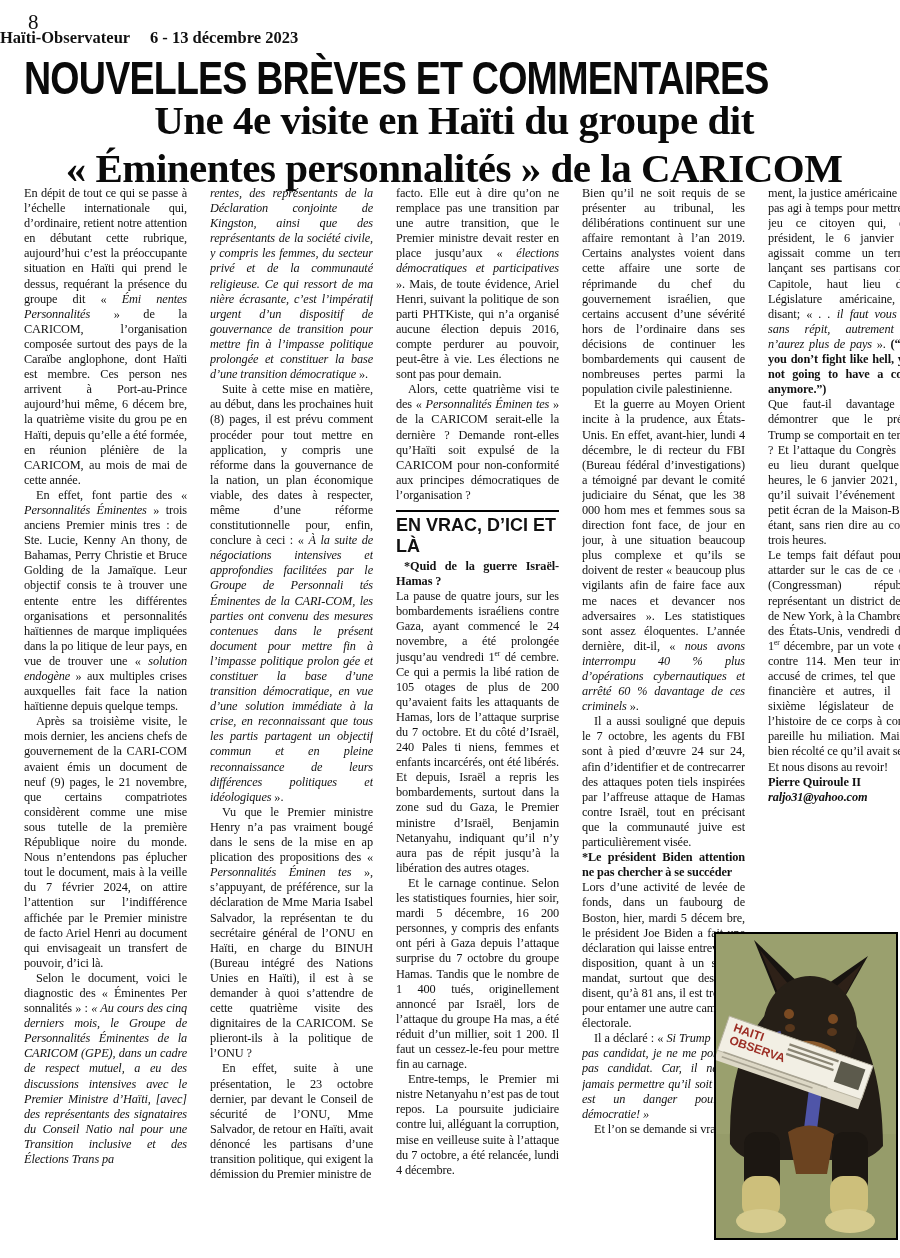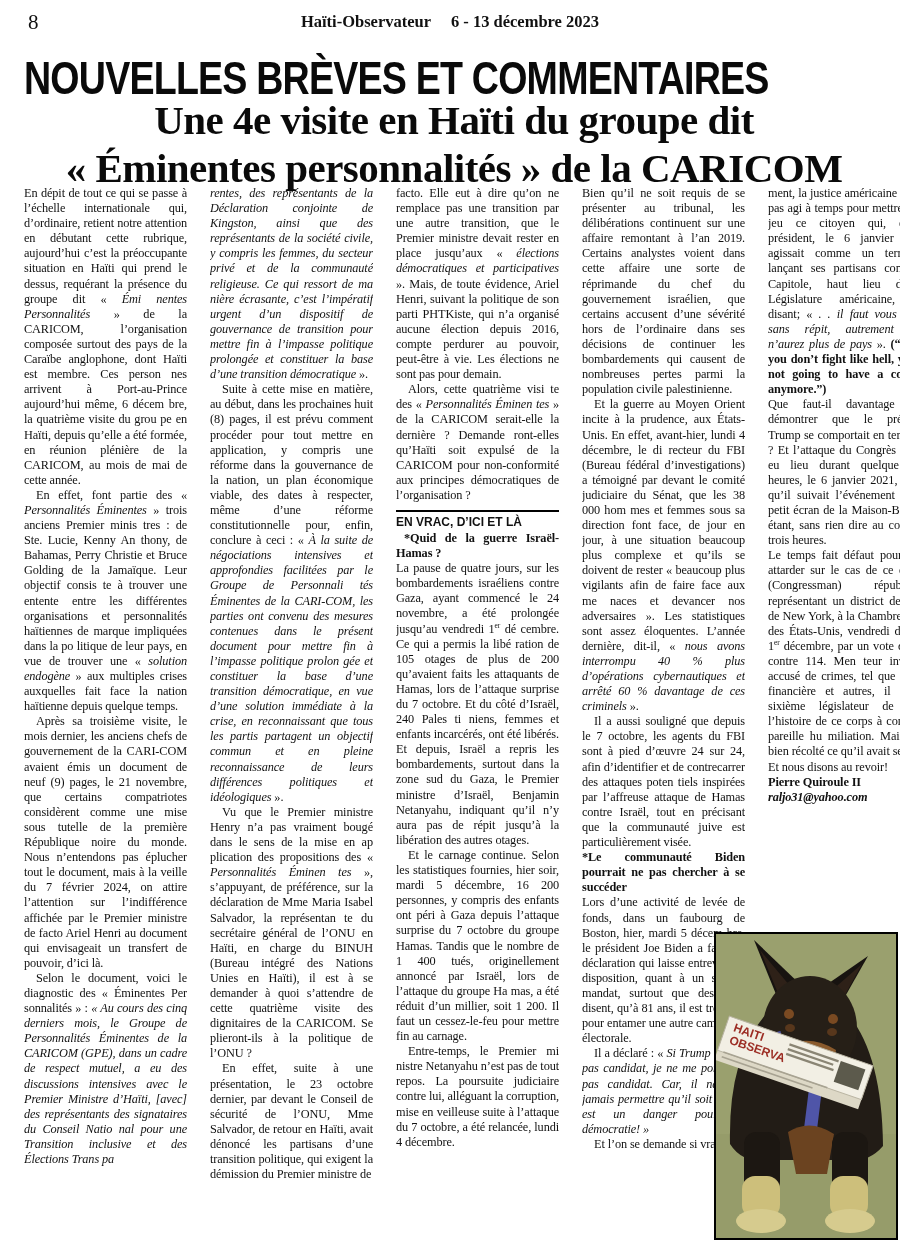--- a/index.html
+++ b/index.html
@@ -1,38 +1,38 @@
 <!DOCTYPE html>
 <html lang="fr"><head>
 <meta charset="utf-8">
 <style>
   html,body{margin:0;padding:0;background:#e8e8e8;}
   .page{position:relative;width:900px;height:1258px;background:#ffffff;overflow:hidden;
         font-family:"Liberation Serif",serif;color:#111;}
   
   .folio{position:absolute;top:8px;left:0;width:100%;height:26px;}
   .pagenum{position:absolute;left:28px;top:2px;font-size:21px;font-weight:400;}
-  .masthead{position:absolute;left:0;top:4px;width:100%;text-align:center;font-weight:700;font-size:16.5px;}
+  .masthead{position:absolute;left:0;top:20px;width:100%;font-weight:700;font-size:16.5px;}
   .masthead .date{margin-left:16px;}
   
   .kicker{position:absolute;left:24px;top:50px;white-space:nowrap;
           font-family:"Liberation Sans",sans-serif;font-weight:700;font-size:47px;
           letter-spacing:-1px;transform:scaleX(.8);transform-origin:left top;color:#0a0a0a;}
   .title{position:absolute;left:24px;top:97px;width:860px;font-weight:700;font-size:41px;
          line-height:1.17;letter-spacing:-0.5px;color:#0a0a0a;text-align:center;}
   
   .cols{position:absolute;left:24px;top:186px;width:860px;height:1066px;display:flex;gap:23px;}
   .col{width:163px;flex:0 0 163px;height:1066px;overflow:hidden;}
   .col p{margin:0;font-size:12.3px;line-height:15.1px;text-align:justify;letter-spacing:-0.12px;}
   .ind{text-indent:12px;}
   .run-i{font-style:italic;}
   .run-bi{font-weight:700;}
   sup{font-size:0.6em;line-height:0;}
   .vrac{margin-top:7px;margin-bottom:2px;padding-top:3px;border-top:2.5px solid #000;
-        font-family:"Liberation Sans",sans-serif;font-weight:700;font-size:12px;letter-spacing:0;}
+        font-family:"Liberation Sans",sans-serif;font-weight:700;font-size:18px;letter-spacing:0;}
   .subhead{font-weight:700;font-size:12.8px;line-height:15.1px;text-align:left;margin:0;}
   .subhead.ind8{text-indent:8px;}
   .gap{margin-top:8px;}
   .sig{font-weight:700;}
   .email{font-weight:700;font-style:italic;}
   .col5text{max-height:742px;overflow:hidden;}
   
   .photo{position:absolute;left:714px;top:932px;width:180px;height:304px;
          border:2px solid #000;background:#9aa06e;}
   .photo svg{display:block;width:100%;height:100%;}
@@ -80,21 +80,21 @@
       <p class="subhead ind8">*Quid de la guerre Israël-Hamas ?</p>
       <p><span>La pause de quatre jours, sur les bombardements israéliens contre Gaza, ayant commencé le 24 novembre, a été prolongée jusqu’au vendredi 1</span><sup>er</sup><span> dé cembre. Ce qui a permis la libé ration de 105 otages de plus de 200 qu’avaient faits les attaquants de Hamas, lors de l’attaque surprise du 7 octobre. Et du côté d’Israël, 240 Pales ti niens, femmes et enfants incarcérés, ont été libérés. Et depuis, Israël a repris les bombardements, surtout dans la zone sud du Gaza, le Premier ministre d’Israël, Benjamin Netanyahu, indiquant qu’il n’y aura pas de répit jusqu’à la libération des autres otages.</span></p>
       <p class="ind"><span>Et le carnage continue. Selon les statistiques fournies, hier soir, mardi 5 décembre, 16 200 personnes, y compris des enfants ont péri à Gaza depuis l’attaque surprise du 7 octobre du groupe Hamas. Tandis que le nombre de 1 400 tués, originellement annoncé par Israël, lors de l’attaque du groupe Ha mas, a été réduit d’un millier, soit 1 200. Il faut un cessez-le-feu pour mettre fin au carnage.</span></p>
       <p class="ind"><span>Entre-temps, le Premier mi nistre Netanyahu n’est pas de tout repos. La poursuite judiciaire contre lui, alléguant la corruption, mise en veilleuse suite à l’attaque du 7 octobre, a été relancée, lundi 4 décembre.</span></p>
     </div>
 
     <div class="col">
       <p><span>Bien qu’il ne soit requis de se présenter au tribunal, les délibérations continuent sur une affaire remontant à l’an 2019. Certains analystes voient dans cette affaire une sorte de réprimande du chef du gouvernement israélien, que certains accusent d’une sévérité hors de l’ordinaire dans ses décisions de continuer les bombardements qui causent de nombreuses pertes parmi la population civile palestinienne.</span></p>
       <p class="ind"><span>Et la guerre au Moyen Orient incite à la prudence, aux États-Unis. En effet, avant-hier, lundi 4 décembre, le di recteur du FBI (Bureau fédéral d’investigations) a témoigné par devant le comité judiciaire du Sénat, que les 38 000 hom mes et femmes sous sa direction font face, de jour en jour, à une situation beaucoup plus complexe et qu’ils se doivent de rester « beaucoup plus vigilants afin de faire face aux me naces et devancer nos adversaires ». Les statistiques sont assez éloquentes. L’année dernière, dit-il, « </span><span class="run-i">nous avons interrompu 40 % plus d’opérations cybernautiques et arrêté 60 % davantage de ces criminels</span><span> ».</span></p>
       <p class="ind"><span>Il a aussi souligné que depuis le 7 octobre, les agents du FBI sont à pied d’œuvre 24 sur 24, afin d’identifier et de contrecarrer des attaques poten tiels inspirées par l’affreuse attaque de Hamas contre Israël, tout en précisant que la communauté juive est particulièrement visée.</span></p>
-      <p class="subhead gap">*Le communauté Biden pourrait ne pas chercher à se succéder</p>
+      <p class="subhead gap">*Le président Biden attention ne pas chercher à se succéder</p>
       <p><span>Lors d’une activité de levée de fonds, dans un faubourg de Boston, hier, mardi 5 décem bre, le président Joe Biden a fait une déclaration qui laisse entrevoir sa disposition, quant à un second mandat, surtout que des gens disent, qu’à 81 ans, il est trop âgé pour entamer une autre campagne électorale.</span></p>
       <p class="ind"><span>Il a déclaré : « </span><span class="run-i">Si Trump n’était pas candidat, je ne me porterais pas candidat. Car, il ne faut jamais permettre qu’il soit élu. Il est un danger pour la démocratie! »</span></p>
       <p class="ind"><span>Et l’on se demande si vrai-</span></p>
     </div>
 
     <div class="col">
       <div class="col5text">
         <p><span>ment, la justice américaine n’aura pas agi à temps pour mettre hors-jeu ce citoyen qui, encore président, le 6 janvier 2021, agissait comme un terroriste, lançant ses partisans contre le Capitole, haut lieu de la Législature américaine, leur disant; « </span><span class="run-i">. . il faut vous battre sans répit, autrement vous n’aurez plus de pays</span><span> ». </span><span class="run-bi">(“. . . if you don’t fight like hell, you’re not going to have a country anymore.”)</span></p>
         <p><span>Que faut-il davantage pour démontrer que le président Trump se comportait en terroriste ? Et l’attaque du Congrès a bien eu lieu durant quelque trois heures, le 6 janvier 2021, tandis qu’il suivait l’événement sur le petit écran de la Maison-Blanche étant, sans rien dire au cours de trois heures.</span></p>
         <p><span>Le temps fait défaut pour nous attarder sur le cas de ce député (Congressman) républicain, représentant un district de l’état de New York, à la Chambre basse des États-Unis, vendredi dernier, 1</span><sup>er</sup><span> décembre, par un vote de 311 contre 114. Men teur invétéré, accusé de crimes, tel que fraude financière et autres, il est le sixième législateur de toute l’histoire de ce corps à connaître pareille hu miliation. Mais, il a bien récolté ce qu’il avait semé.</span></p>

